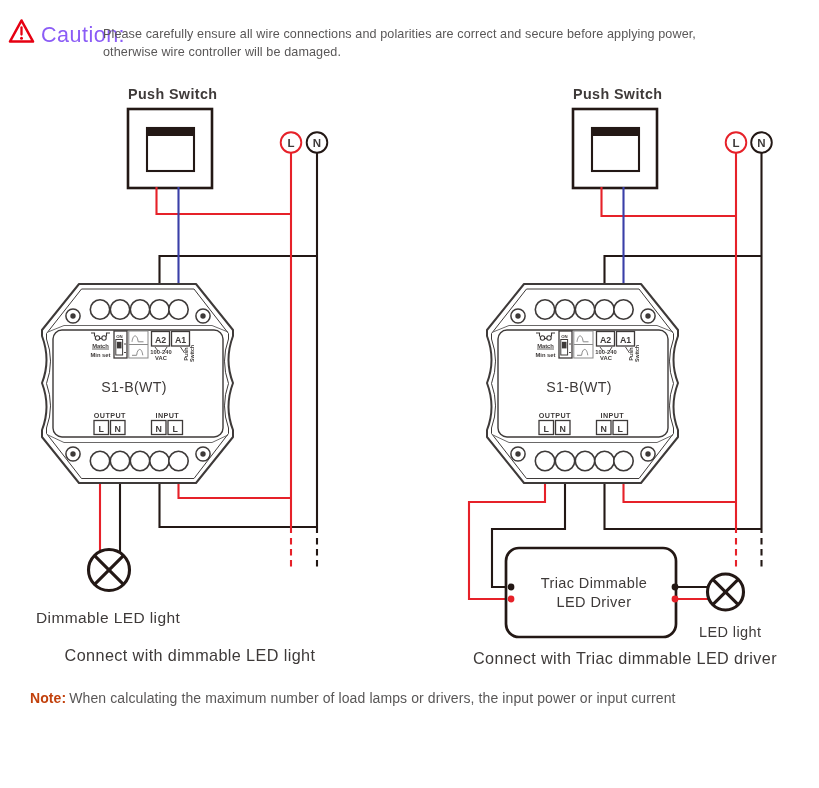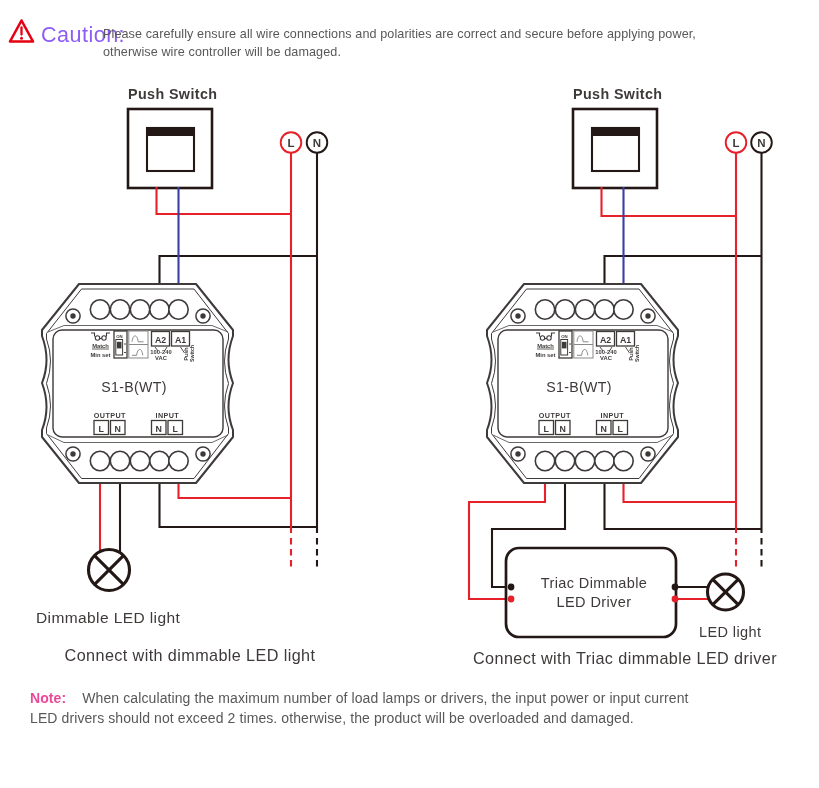--- a/index.html
+++ b/index.html
@@ -4,21 +4,21 @@
 <style>
   html,body{margin:0;padding:0;background:#ffffff;}
   #stage{position:relative;width:819px;height:788px;background:#fff;overflow:hidden;
          font-family:"Liberation Sans",sans-serif;}
   #gfx{position:absolute;left:0;top:0;}
   svg text{font-family:"Liberation Sans",sans-serif;fill:#3e3a39;}
   .abs{position:absolute;white-space:nowrap;}
   .caution-title{left:41px;top:23px;font-size:21.5px;color:#8b5cf6;letter-spacing:.5px;}
   .caution-body{left:103px;font-size:12.6px;color:#595757;letter-spacing:.1px;}
   .note-wrap{left:30px;top:689px;font-size:14px;line-height:19.6px;color:#595757;letter-spacing:.1px;}
-  .note-label{font-weight:bold;color:#ec4899;margin-right:16px;}
+  .note-label{font-weight:bold;color:#c2410c;margin-right:3px;}
   
   .dev2{fill:#fff;stroke:#3e3a39;stroke-width:2;stroke-linejoin:round;}
   .dev1{fill:none;stroke:#3e3a39;stroke-width:1;stroke-linejoin:round;}
   .sep{fill:none;stroke:#595757;stroke-width:.9;}
   .term{fill:#fff;stroke:#3e3a39;stroke-width:1.6;}
   .scr{fill:#fff;stroke:#3e3a39;stroke-width:1.5;}
   .scrd{fill:#3e3a39;}
   .panel{fill:#fff;stroke:#3e3a39;stroke-width:1.4;}
   .boxS{fill:#fff;stroke:#3e3a39;stroke-width:1.3;}
   .gry{fill:none;stroke:#898989;stroke-width:1;}
@@ -287,16 +287,15 @@
     <text x="625" y="664" font-size="16.2" font-weight="500" text-anchor="middle" letter-spacing=".4">Connect with Triac dimmable LED driver</text>
   </g>
 </svg>
 
 <div class="abs caution-title">Caution:</div>
 <div class="abs caution-body" style="top:27px">Please carefully ensure all wire connections and polarities are correct and secure before applying power,</div>
 <div class="abs caution-body" style="top:45px">otherwise wire controller will be damaged.</div>
 
 <div class="abs note-wrap">
   <div><span class="note-label">Note:</span><span>When calculating the maximum number of load lamps or drivers, the input power or input current</span></div>
-  <div>LED drivers should not exceed 2 times. otherwise, the product will be overloaded and damaged.</div>
 </div>
 
 </div>
 
 </body></html>

